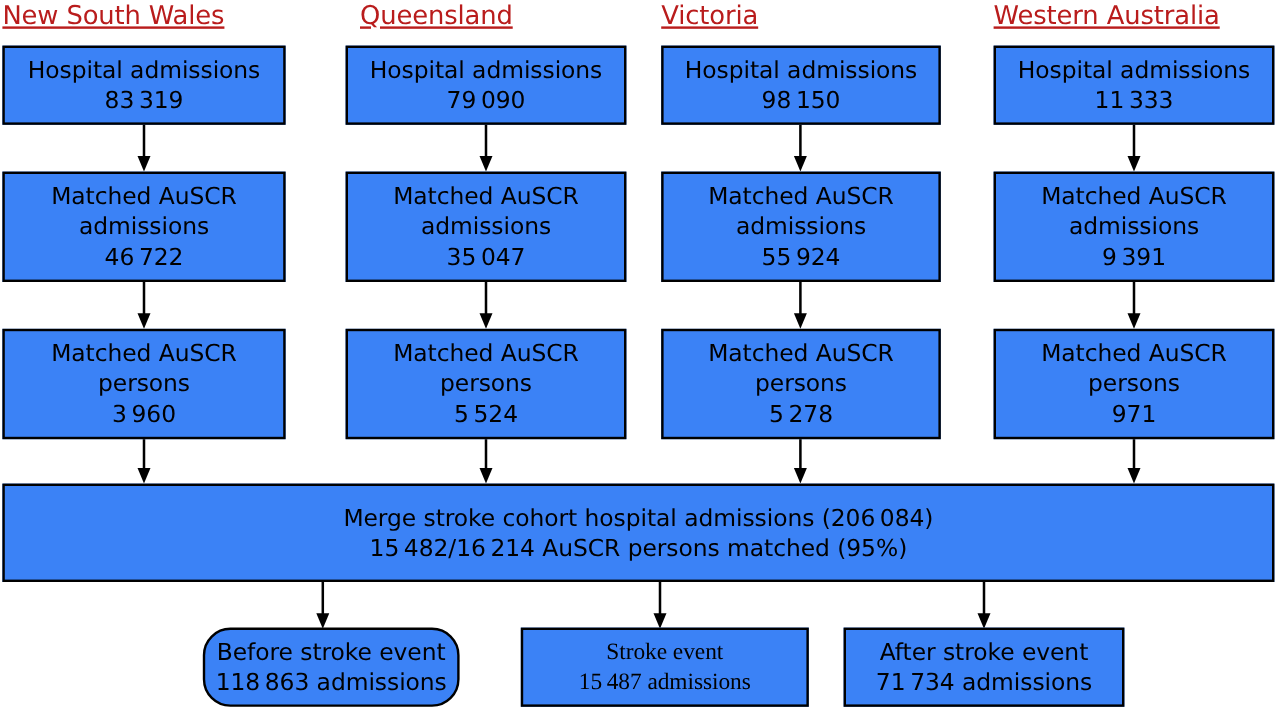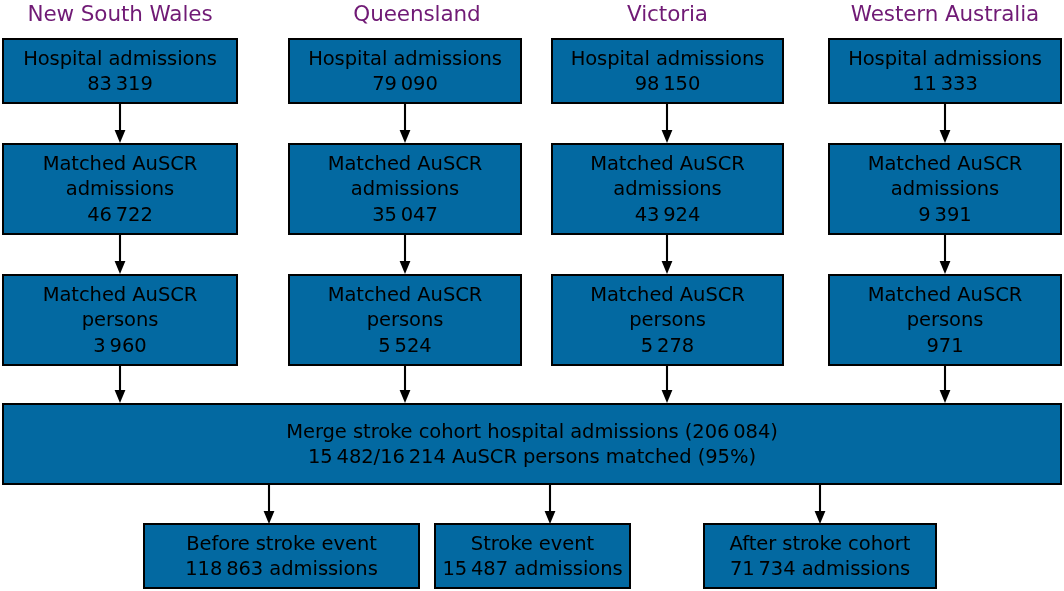--- a/index.html
+++ b/index.html
@@ -20,33 +20,34 @@
   #flow {
     position: absolute;
     left: 0;
     top: 0;
     width: 1064px;
     height: 591px;
   }
 
   .col-header {
     position: absolute;
-    text-align: center;
+    text-align: left;
     font-size: 21.5px;
     line-height: 26px;
     letter-spacing: -0.1px;
     white-space: nowrap;
-    color: #701a75;
+    color: #b91c1c;
+    text-decoration: underline;
   }
 
   .node {
     position: absolute;
     box-sizing: border-box;
     border: 2.1px solid #000000;
-    background: #0369a1;
+    background: #3b82f6;
     display: flex;
     flex-direction: column;
     align-items: center;
     justify-content: center;
     text-align: center;
     font-size: 19.5px;
     line-height: 25.5px;
     letter-spacing: -0.05px;
     color: #000000;
   }
@@ -126,21 +127,21 @@
     <span class="line">46 722</span>
   </div>
   <div class="node" style="left:288px; top:143px; width:234px; height:92px;">
     <span class="line">Matched AuSCR</span>
     <span class="line">admissions</span>
     <span class="line">35 047</span>
   </div>
   <div class="node" style="left:551px; top:143px; width:233px; height:92px;">
     <span class="line">Matched AuSCR</span>
     <span class="line">admissions</span>
-    <span class="line">43 924</span>
+    <span class="line">55 924</span>
   </div>
   <div class="node" style="left:828px; top:143px; width:234px; height:92px;">
     <span class="line">Matched AuSCR</span>
     <span class="line">admissions</span>
     <span class="line">9 391</span>
   </div>
 
   <svg class="connector" style="left:110px; top:235px;" width="20" height="40" viewBox="0 0 20 40">
     <line x1="10" y1="0" x2="10" y2="30"></line>
     <polygon points="10,39 4.6,26 15.4,26"></polygon>
@@ -207,26 +208,26 @@
   </svg>
   <svg class="connector" style="left:540px; top:485px;" width="20" height="40" viewBox="0 0 20 40">
     <line x1="10" y1="0" x2="10" y2="30"></line>
     <polygon points="10,39 4.6,26 15.4,26"></polygon>
   </svg>
   <svg class="connector" style="left:810px; top:485px;" width="20" height="40" viewBox="0 0 20 40">
     <line x1="10" y1="0" x2="10" y2="30"></line>
     <polygon points="10,39 4.6,26 15.4,26"></polygon>
   </svg>
 
-  <div class="node" style="left:143px; top:523px; width:277px; height:66px;">
+  <div class="node" style="left:169px; top:523px; width:214px; height:66px;border-radius:23px;">
     <span class="line">Before stroke event</span>
     <span class="line">118 863 admissions</span>
   </div>
-  <div class="node" style="left:434px; top:523px; width:197px; height:66px;">
+  <div class="node" style="left:434px; top:523px; width:240px; height:66px;font-family:Liberation Serif, serif;">
     <span class="line">Stroke event</span>
     <span class="line">15 487 admissions</span>
   </div>
   <div class="node" style="left:703px; top:523px; width:234px; height:66px;">
-    <span class="line">After stroke cohort</span>
+    <span class="line">After stroke event</span>
     <span class="line">71 734 admissions</span>
   </div>
 
 </div>
 
 </body></html>

